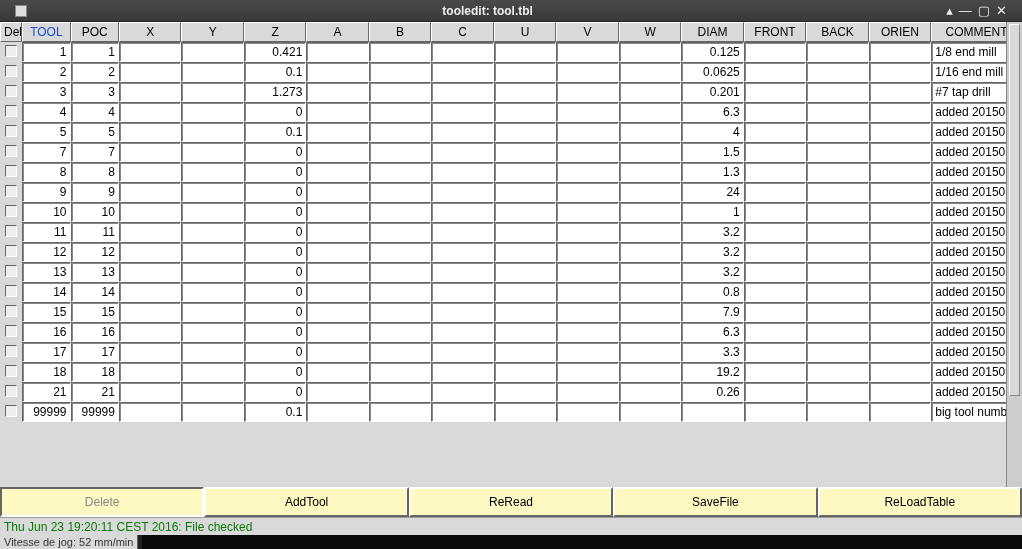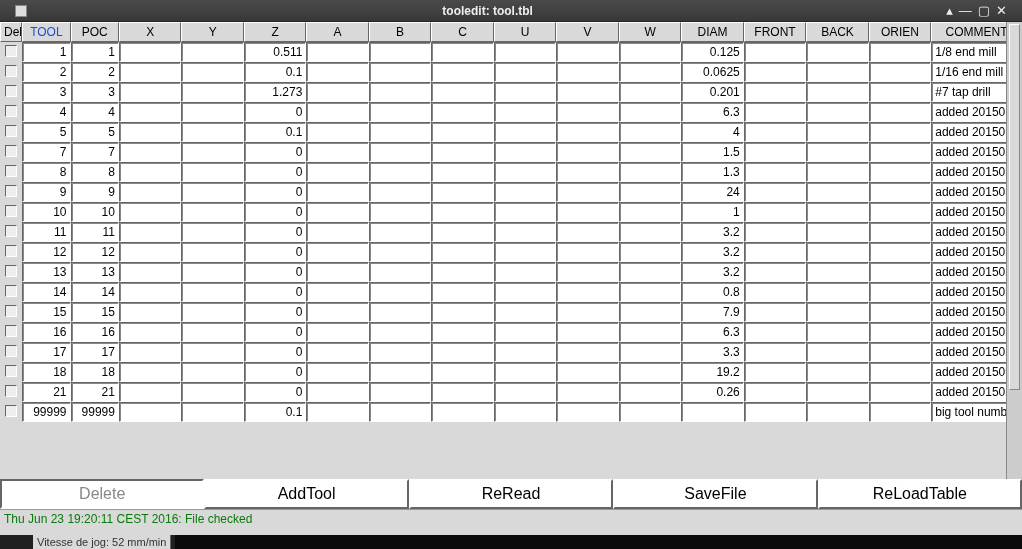--- a/index.html
+++ b/index.html
@@ -108,49 +108,48 @@
     border: 1px solid #888;
     border-top-color: #fff;
     border-left-color: #fff;
   }
   .button-row {
     display: flex;
     height: 30px;
   }
   .button-row button {
     flex: 1;
-    background: #ffffff;
+    background: #fef9c3;
     border-top: 2px solid #fff;
     border-left: 2px solid #fff;
     border-right: 2px solid #666;
     border-bottom: 2px solid #666;
-    font-size: 16px;
+    font-size: 12px;
     cursor: pointer;
   }
   .button-row button.disabled {
     color: #888;
     border-top: 2px solid #666;
     border-left: 2px solid #666;
     border-right: 2px solid #fff;
     border-bottom: 2px solid #fff;
   }
   .status {
     background: #d9d9d9;
     color: #0a7a0a;
     font-size: 12px;
     padding: 2px 4px;
-    height: 26px;
+    height: 18px;
     border-top: 1px solid #999;
   }
   .bottom-strip {
     height: 14px;
     background: #202020;
     display: flex;
     align-items: center;
-    margin-left: 33px;
   }
   .bottom-strip .frag {
     background: #d9d9d9;
     color: #333;
     font-size: 11px;
     padding: 0 4px;
     height: 14px;
     line-height: 14px;
     border-right: 1px solid #666;
   }
@@ -217,21 +216,21 @@
             <th>COMMENT</th>
           </tr>
         </thead>
       <tbody id="tbody">
           <tr>
             <td class="del-cell"><span class="chk"></span></td>
             <td>1</td>
             <td>1</td>
             <td></td>
             <td></td>
-            <td>0.511</td>
+            <td>0.421</td>
             <td></td>
             <td></td>
             <td></td>
             <td></td>
             <td></td>
             <td></td>
             <td>0.125</td>
             <td></td>
             <td></td>
             <td></td>

